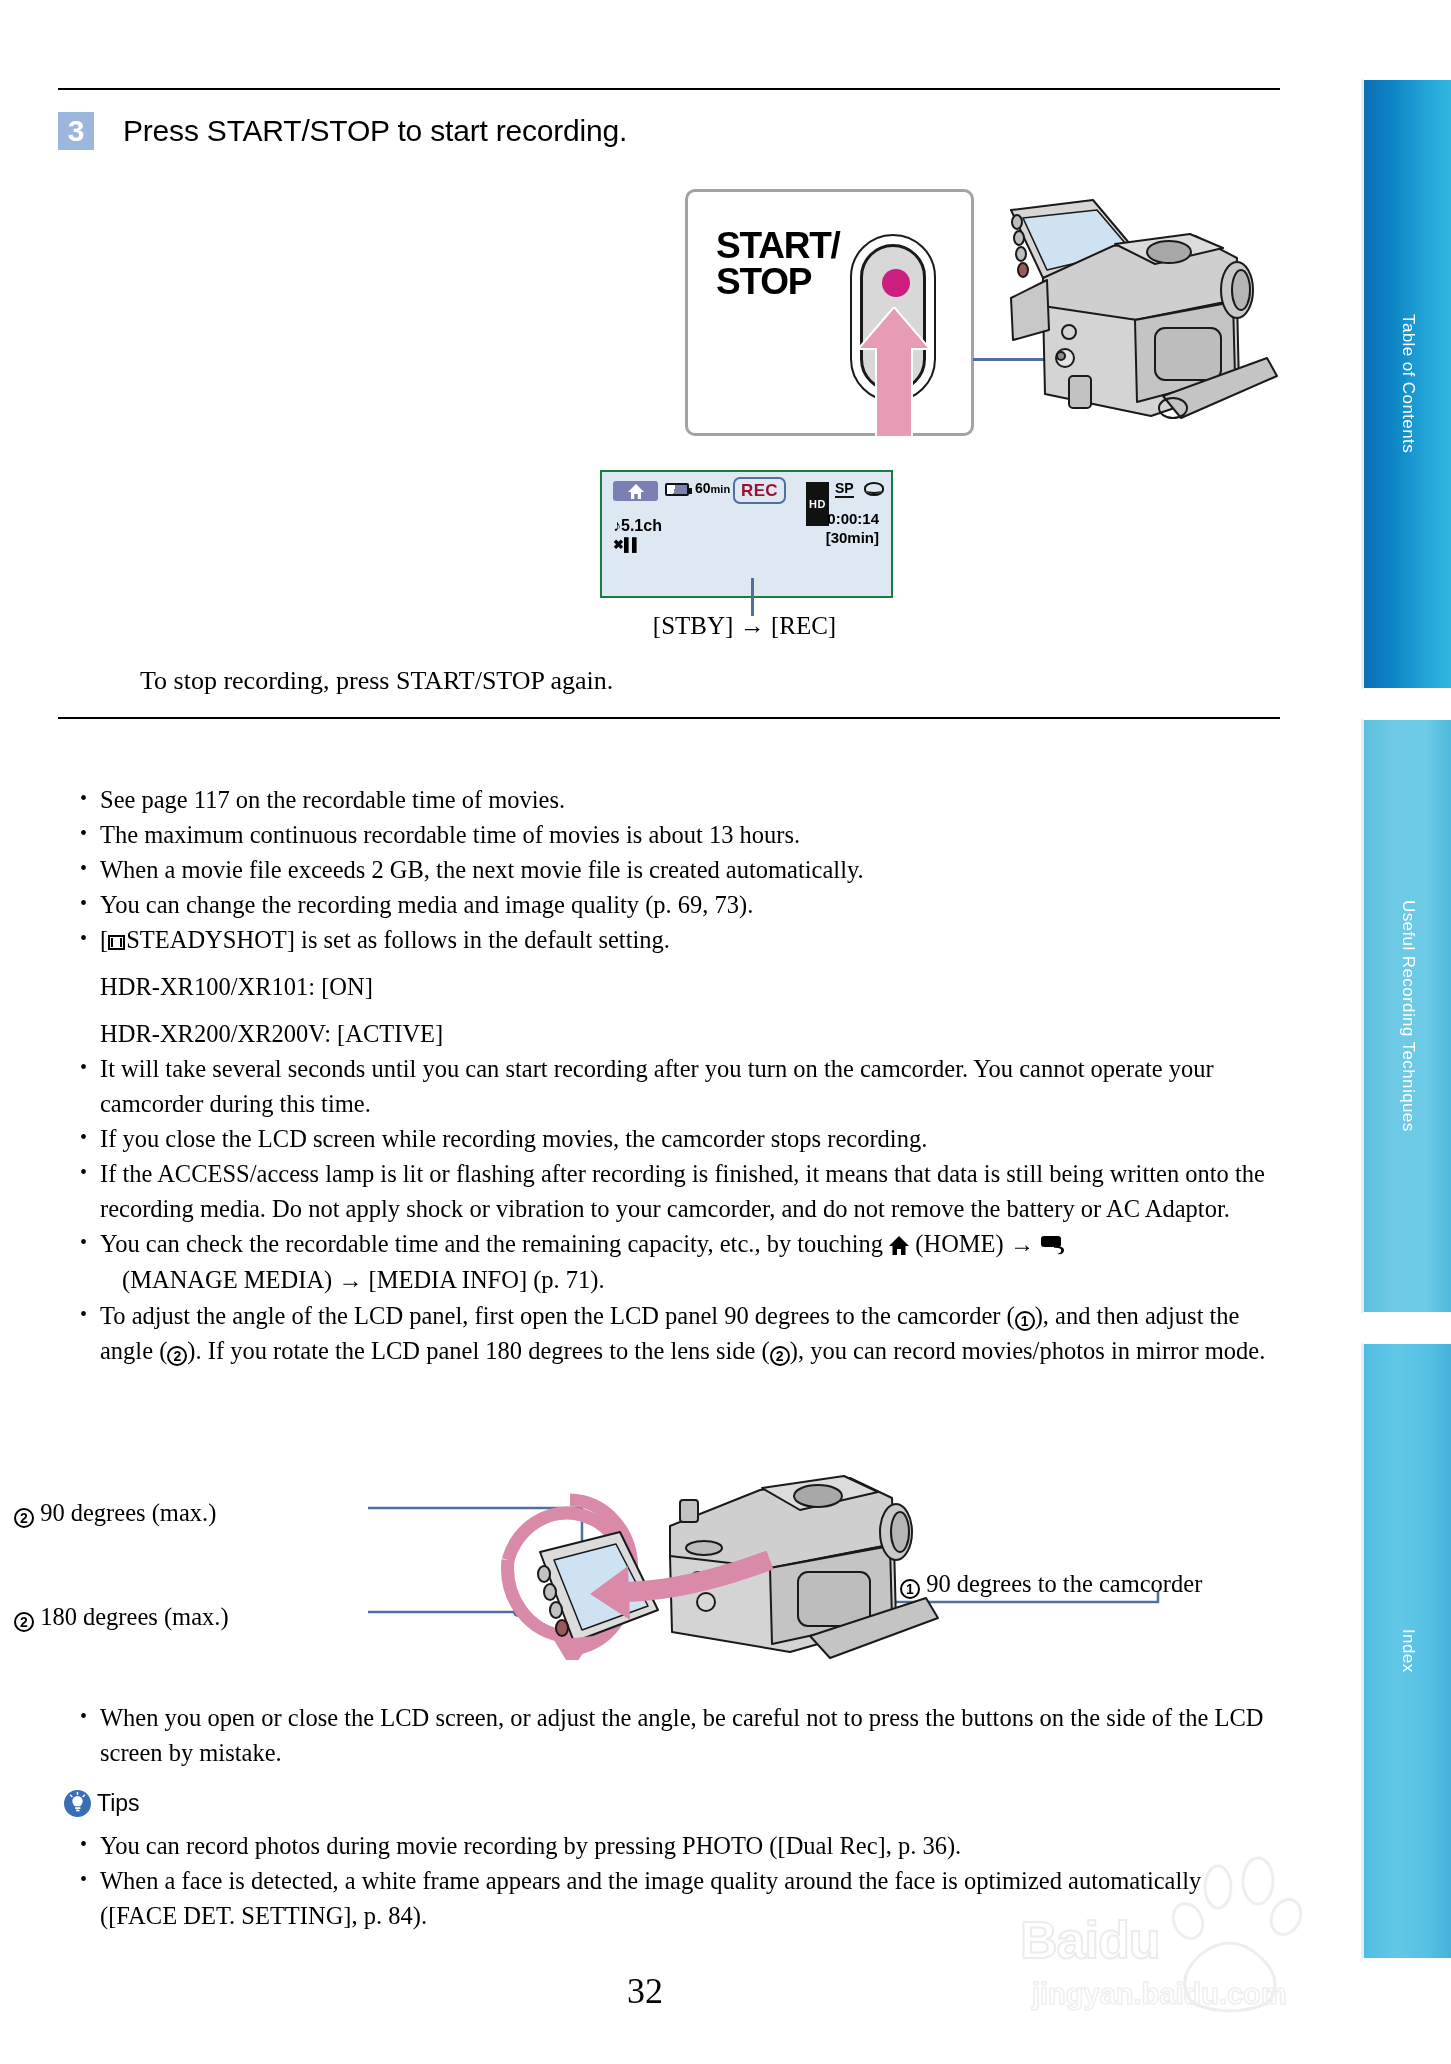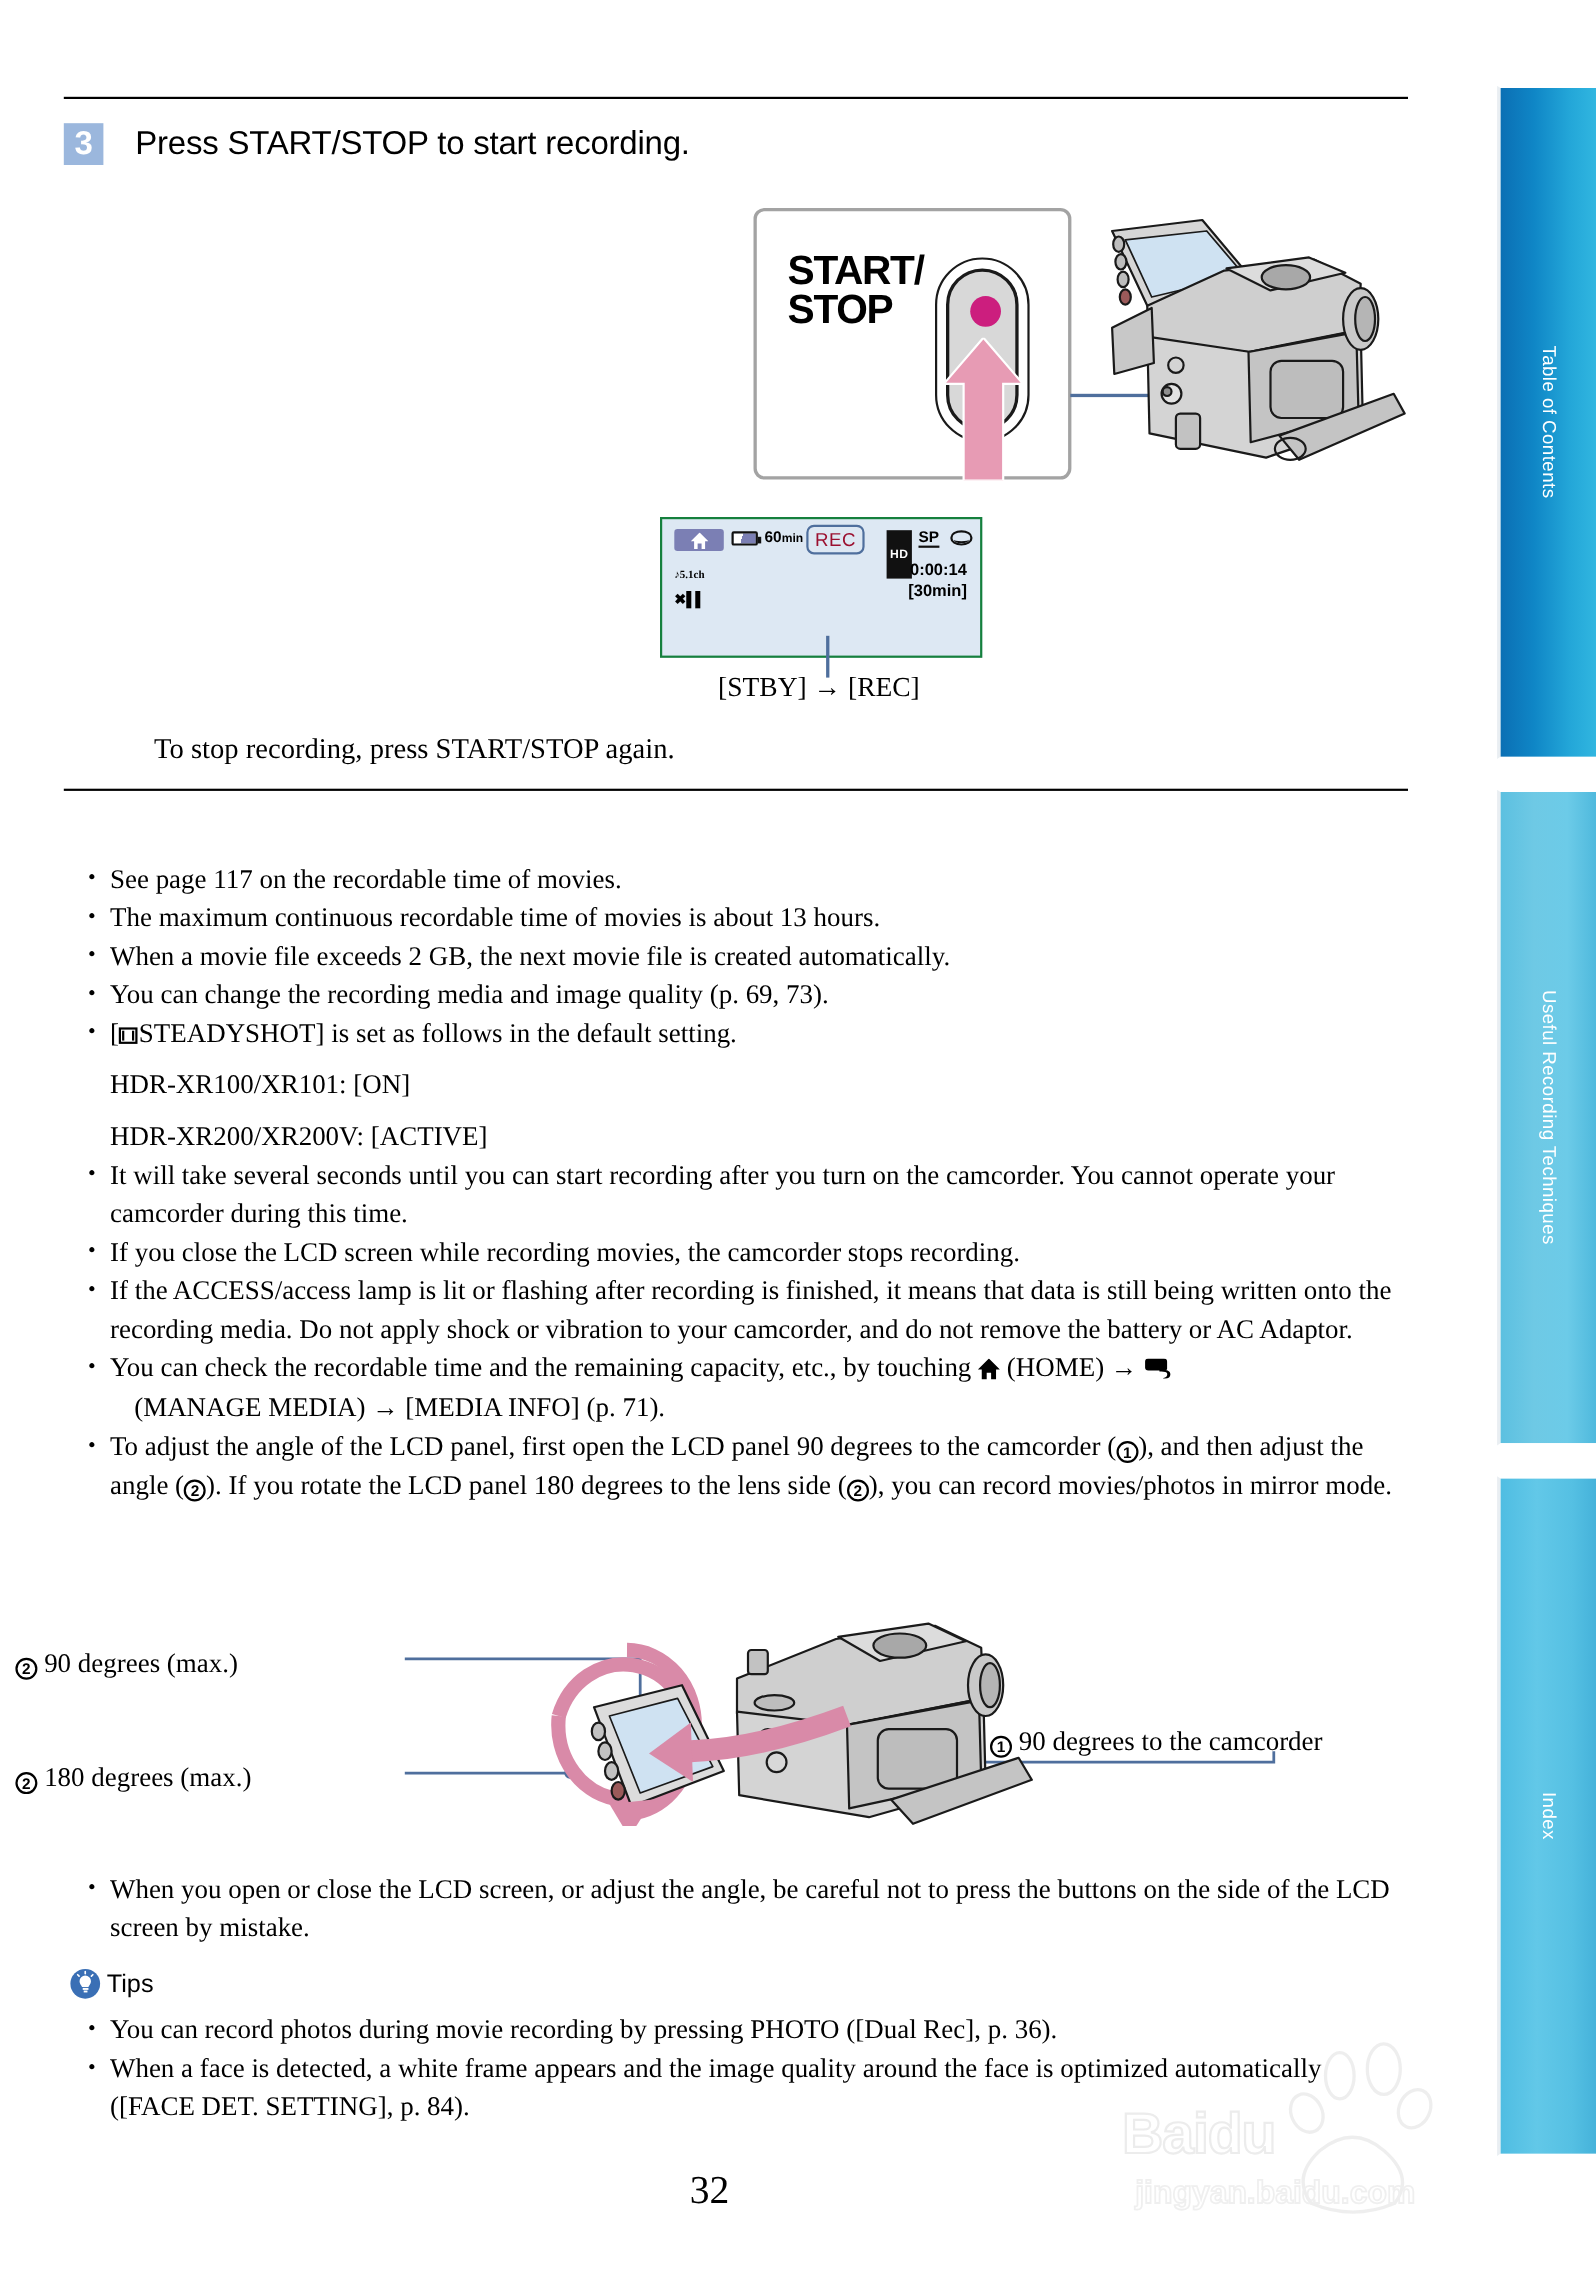--- a/index.html
+++ b/index.html
@@ -200,21 +200,21 @@
     position: absolute;
     left: 131px; top: 5px;
     width: 53px; height: 27px;
     border: 2.5px solid #4f6f9d;
     border-radius: 7px;
     background: #dde8f3;
     display: flex; align-items: center; justify-content: center;
   }
   #lcd-rec span {
     font-family: "Liberation Sans", sans-serif;
-    font-weight: normal;
+    font-weight: bold;
     font-size: 17px;
     color: #9b1030;
     letter-spacing: 0.4px;
   }
   #lcd-hd {
     position: absolute;
     left: 204px; top: 10px;
     font-family: "Liberation Sans", sans-serif;
     font-weight: bold;
     font-size: 11px;
@@ -243,23 +243,23 @@
     content:"";
     position:absolute;
     left: 1px; top: 3px;
     width: 14px; height: 5px;
     border-bottom: 2px solid #111;
     border-radius: 0 0 50% 50%;
   }
   #lcd-audio {
     position: absolute;
     left: 11px; top: 45px;
-    font-family: Liberation Serif, serif;
-    font-weight: bold;
-    font-size: 10px;
+    font-family: Liberation Sans, sans-serif;
+    font-weight: bold;
+    font-size: 16px;
   }
   #lcd-gps {
     position: absolute;
     left: 11px; top: 65px;
     font-family: "Liberation Sans", sans-serif;
     font-weight: bold;
     font-size: 13px;
   }
   #lcd-time {
     position: absolute;

